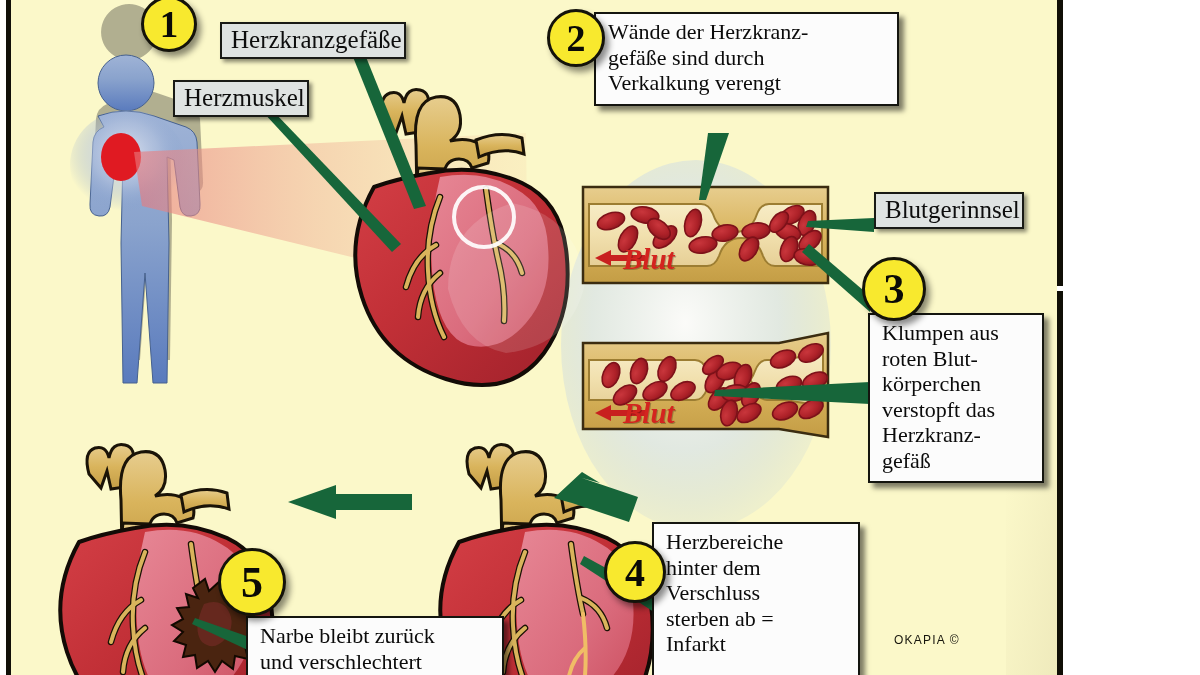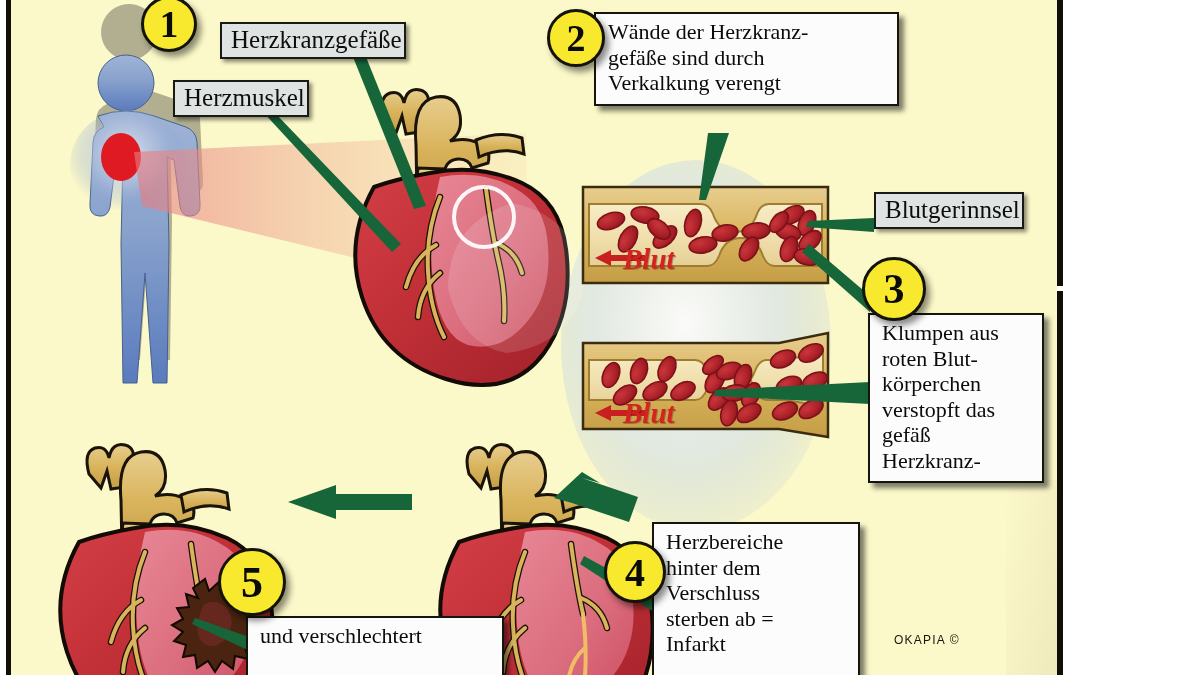--- a/index.html
+++ b/index.html
@@ -390,33 +390,34 @@
       <div>Wände der Herzkranz-</div>
       <div>gefäße sind durch</div>
       <div>Verkalkung verengt</div>
     </div>
 
     <div class="wbox" style="left:862px; top:313px; width:176px;">
       <div>Klumpen aus</div>
       <div>roten Blut-</div>
       <div>körperchen</div>
       <div>verstopft das</div>
+      <div>Herzkranz-</div>
       <div>gefäß</div>
-      <div>Herzkranz-</div>
     </div>
 
     <div class="wbox" style="left:646px; top:522px; width:208px; height:160px;">
       <div>Herzbereiche</div>
       <div>hinter dem</div>
       <div>Verschluss</div>
       <div>sterben ab =</div>
       <div>Infarkt</div>
     </div>
 
     <div class="wbox" style="left:240px; top:616px; width:258px; height:70px;">
+      <div>Narbe bleibt zurück</div>
       <div>und verschlechtert</div>
     </div>
 
     <div class="badge" style="left:135px; top:-4px; width:56px; height:56px; font-size:37px;">
       <span>1</span>
     </div>
 
     <div class="badge" style="left:541px; top:9px; width:58px; height:58px; font-size:38px;">
       <span>2</span>
     </div>

